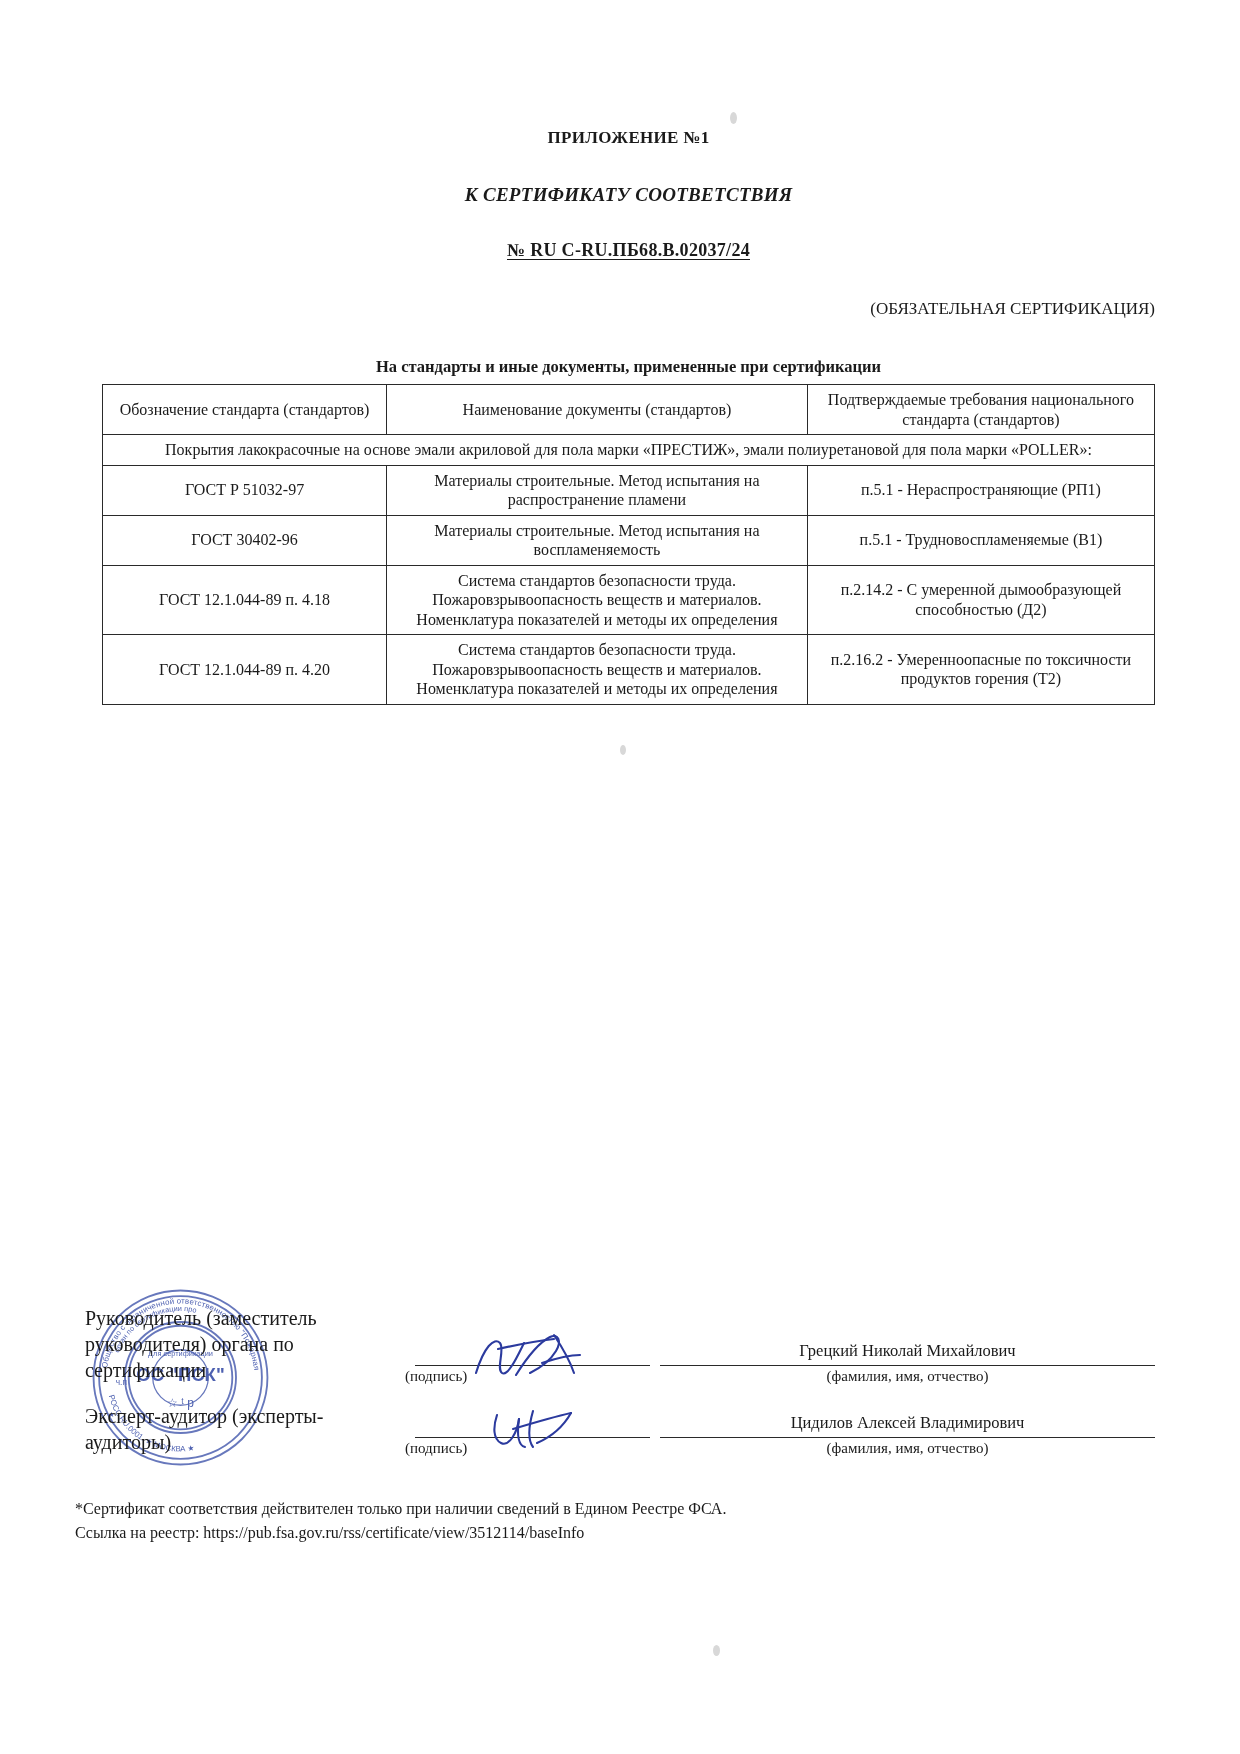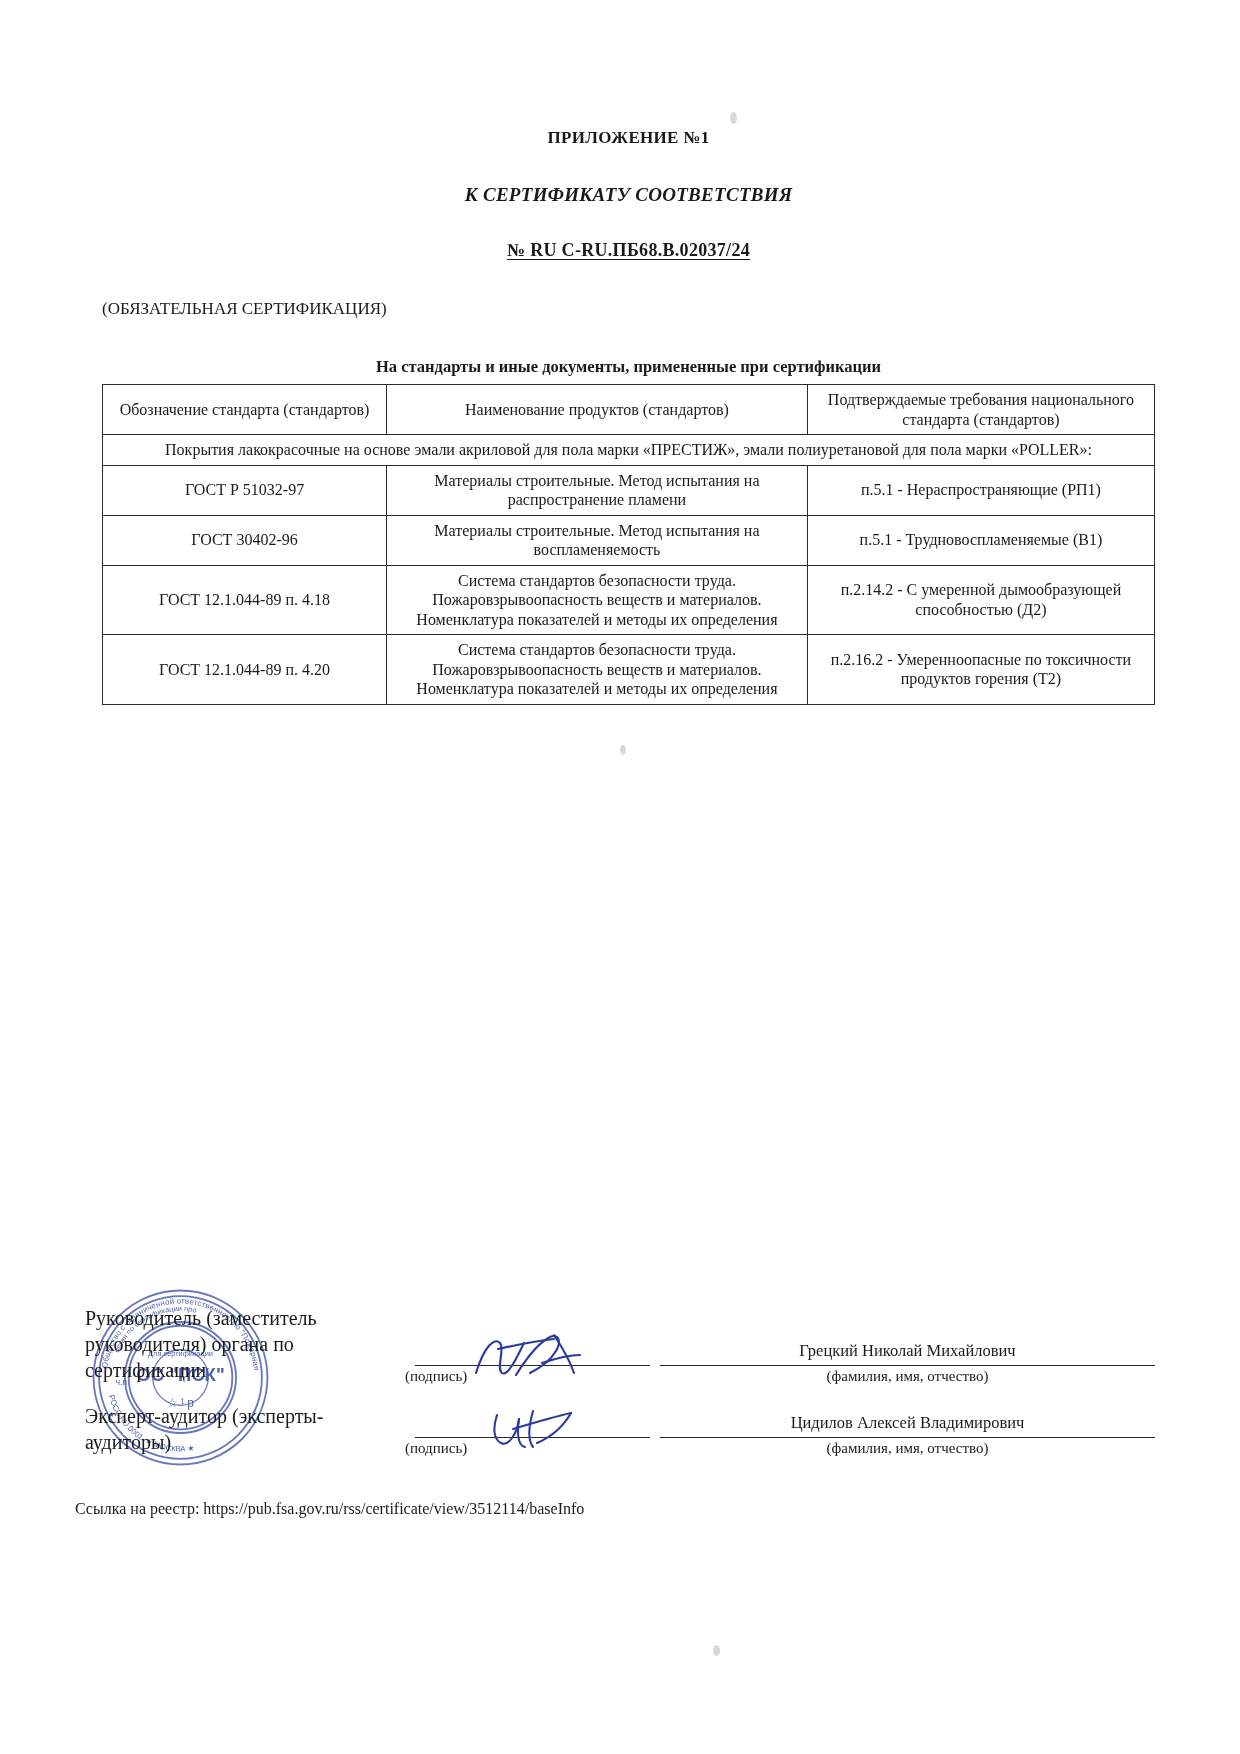--- a/index.html
+++ b/index.html
@@ -32,21 +32,21 @@
   .hdr-3 {
     font-size: 18px;
     margin-top: 34px;
     text-decoration: underline;
     text-underline-offset: 3px;
   }
   .hdr-4 {
     font-size: 17px;
     font-weight: normal;
     margin-top: 38px;
-    text-align: left;
+    text-align: right;
   }
   .table-caption {
     text-align: center;
     font-weight: bold;
     font-size: 16.5px;
     margin-top: 38px;
     margin-bottom: 7px;
   }
   table.std {
     width: 100%;
@@ -171,21 +171,21 @@
 
   <table class="std">
     <colgroup>
       <col class="col-1">
         <col class="col-2">
         <col class="col-3">
     </colgroup>
     <thead>
       <tr>
         <th>Обозначение стандарта (стандартов)</th>
-        <th>Наименование продуктов (стандартов)</th>
+        <th>Наименование документы (стандартов)</th>
         <th>Подтверждаемые требования национального стандарта (стандартов)</th>
       </tr>
     </thead>
     <tbody>
       <tr class="subhead-row">
         <td colspan="3">Покрытия лакокрасочные на основе эмали акриловой для пола марки «ПРЕСТИЖ», эмали полиуретановой для пола марки «POLLER»:</td>
       </tr>
       <tr>
         <td>ГОСТ Р 51032-97</td>
         <td>Материалы строительные. Метод испытания на распространение пламени</td>
@@ -278,16 +278,17 @@
       <div class="sig-name">
         <div class="nm">Цидилов Алексей Владимирович</div>
         <div class="line"></div>
         <div class="sig-sub">(фамилия, имя, отчество)</div>
       </div>
     </div>
 
   </div>
 
   <div class="footnote">
+    <div>*Сертификат соответствия действителен только при наличии сведений в Едином Реестре ФСА.</div>
     <div>Ссылка на реестр: https://pub.fsa.gov.ru/rss/certificate/view/3512114/baseInfo</div>
   </div>
 
 </div>
 
 </body></html>

